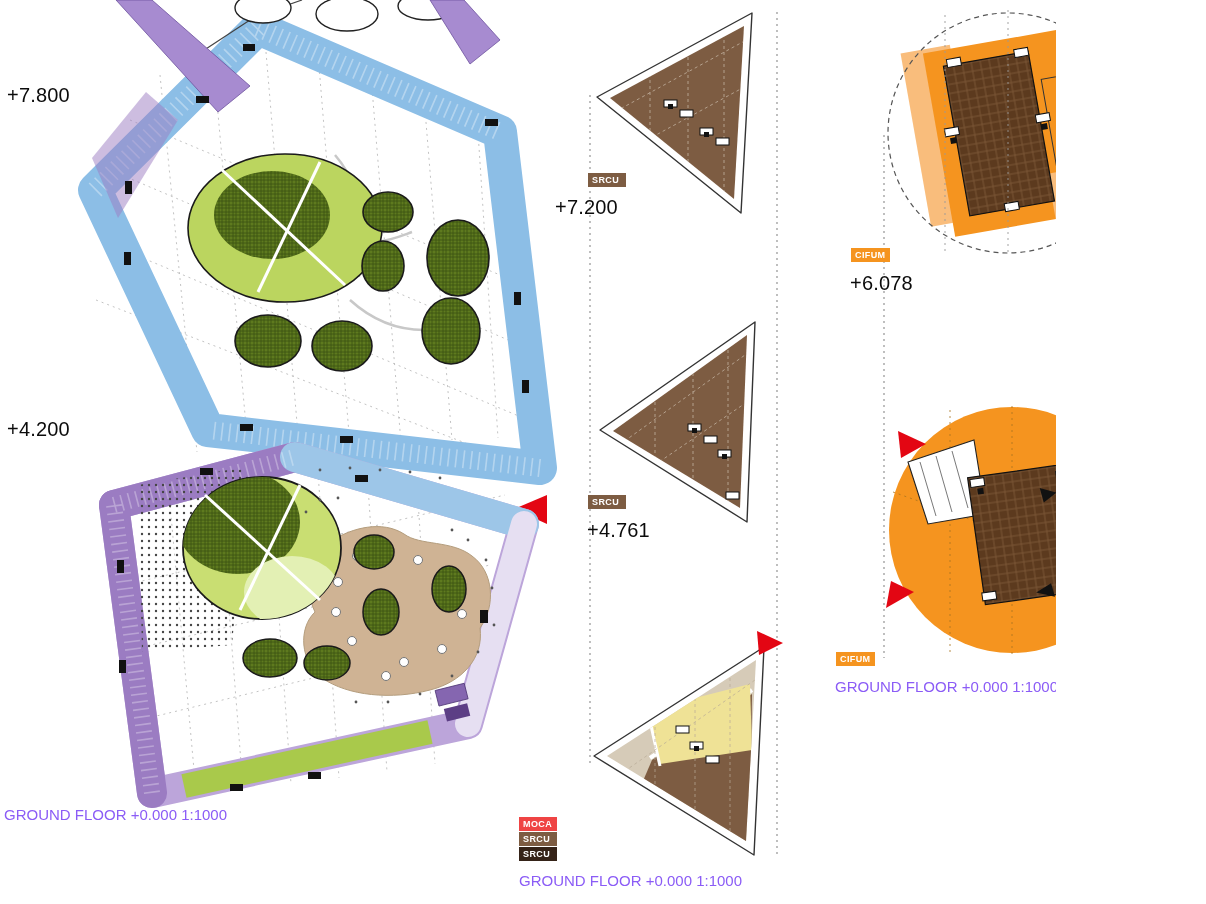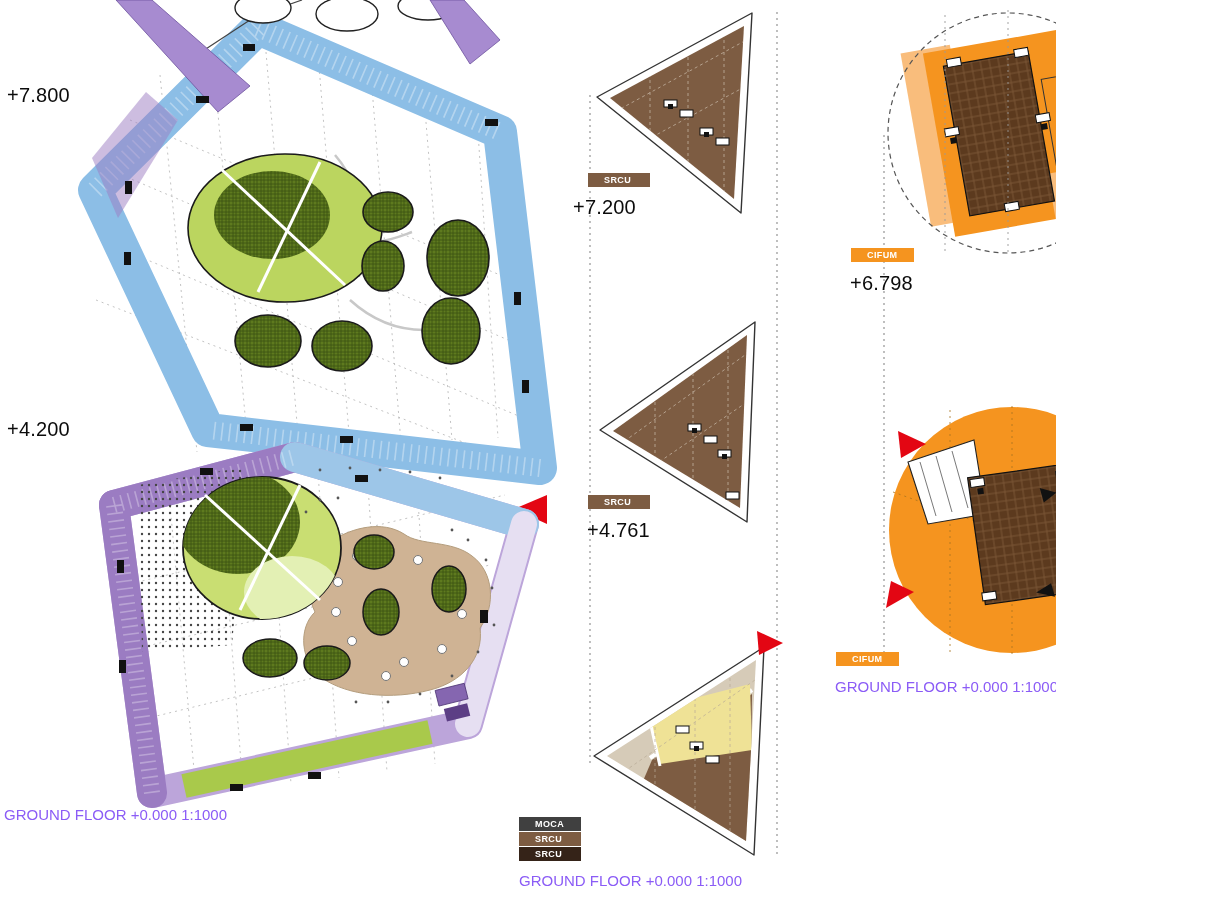--- a/index.html
+++ b/index.html
@@ -2,21 +2,21 @@
 <html><head>
 <meta charset="utf-8">
 <style>
   html,body{margin:0;padding:0;background:#ffffff;}
   .sheet{position:relative;width:1056px;height:904px;background:#ffffff;overflow:hidden;
          font-family:"Liberation Sans",sans-serif;}
   .sheet svg{position:absolute;left:0;top:0;}
   .lbl{position:absolute;color:#0b0b0b;font-size:20px;letter-spacing:.2px;white-space:nowrap;}
   .caption{position:absolute;color:#8b5cf6;font-size:15px;white-space:nowrap;}
   .badge{position:absolute;display:inline-block;color:#ffffff;font-size:9px;font-weight:bold;
-         line-height:12px;padding:1px 16px;letter-spacing:.4px;min-width:30px;}
+         line-height:12px;padding:1px 4px;letter-spacing:.4px;min-width:30px;}
 </style>
 </head>
 <body>
 
 <div class="sheet">
 
 <svg width="1206" height="904" viewBox="0 0 1206 904">
   <defs>
     <pattern id="treeHatch" width="7" height="7" patternUnits="userSpaceOnUse">
       <rect width="7" height="7" fill="#5E7A1E"></rect>
@@ -337,29 +337,29 @@
     <polygon points="898,431 926,444 901,458" fill="#E30613"></polygon>
     <polygon points="886,608 914,592 891,581" fill="#E30613"></polygon>
   </g>
 </svg>
 
 <div class="lbl" style="left:7px;top:84px">+7.800</div>
 <div class="lbl" style="left:7px;top:418px">+4.200</div>
 <div class="caption" style="left:4px;top:806px">GROUND FLOOR +0.000 1:1000</div>
 
 <span class="badge" style="left:588px;top:173px;background:#7D5C42">SRCU</span>
-<div class="lbl" style="left:573px;top:196px">+7.200</div>
+<div class="lbl" style="left:555px;top:196px">+7.200</div>
 
 <span class="badge" style="left:588px;top:495px;background:#7D5C42">SRCU</span>
 <div class="lbl" style="left:587px;top:519px">+4.761</div>
 
-<span class="badge" style="left:519px;top:817px;background:#404040">MOCA</span>
+<span class="badge" style="left:519px;top:817px;background:#ef4444">MOCA</span>
 <span class="badge" style="left:519px;top:832px;background:#7D5C42">SRCU</span>
 <span class="badge" style="left:519px;top:847px;background:#352318">SRCU</span>
 <div class="caption" style="left:519px;top:872px">GROUND FLOOR +0.000 1:1000</div>
 
 <span class="badge" style="left:851px;top:248px;background:#F5941F">CIFUM</span>
-<div class="lbl" style="left:850px;top:272px">+6.798</div>
+<div class="lbl" style="left:850px;top:272px">+6.078</div>
 
 <span class="badge" style="left:836px;top:652px;background:#F5941F">CIFUM</span>
 <div class="caption" style="left:835px;top:678px">GROUND FLOOR +0.000 1:1000</div>
 
 </div>
 
 </body></html>

